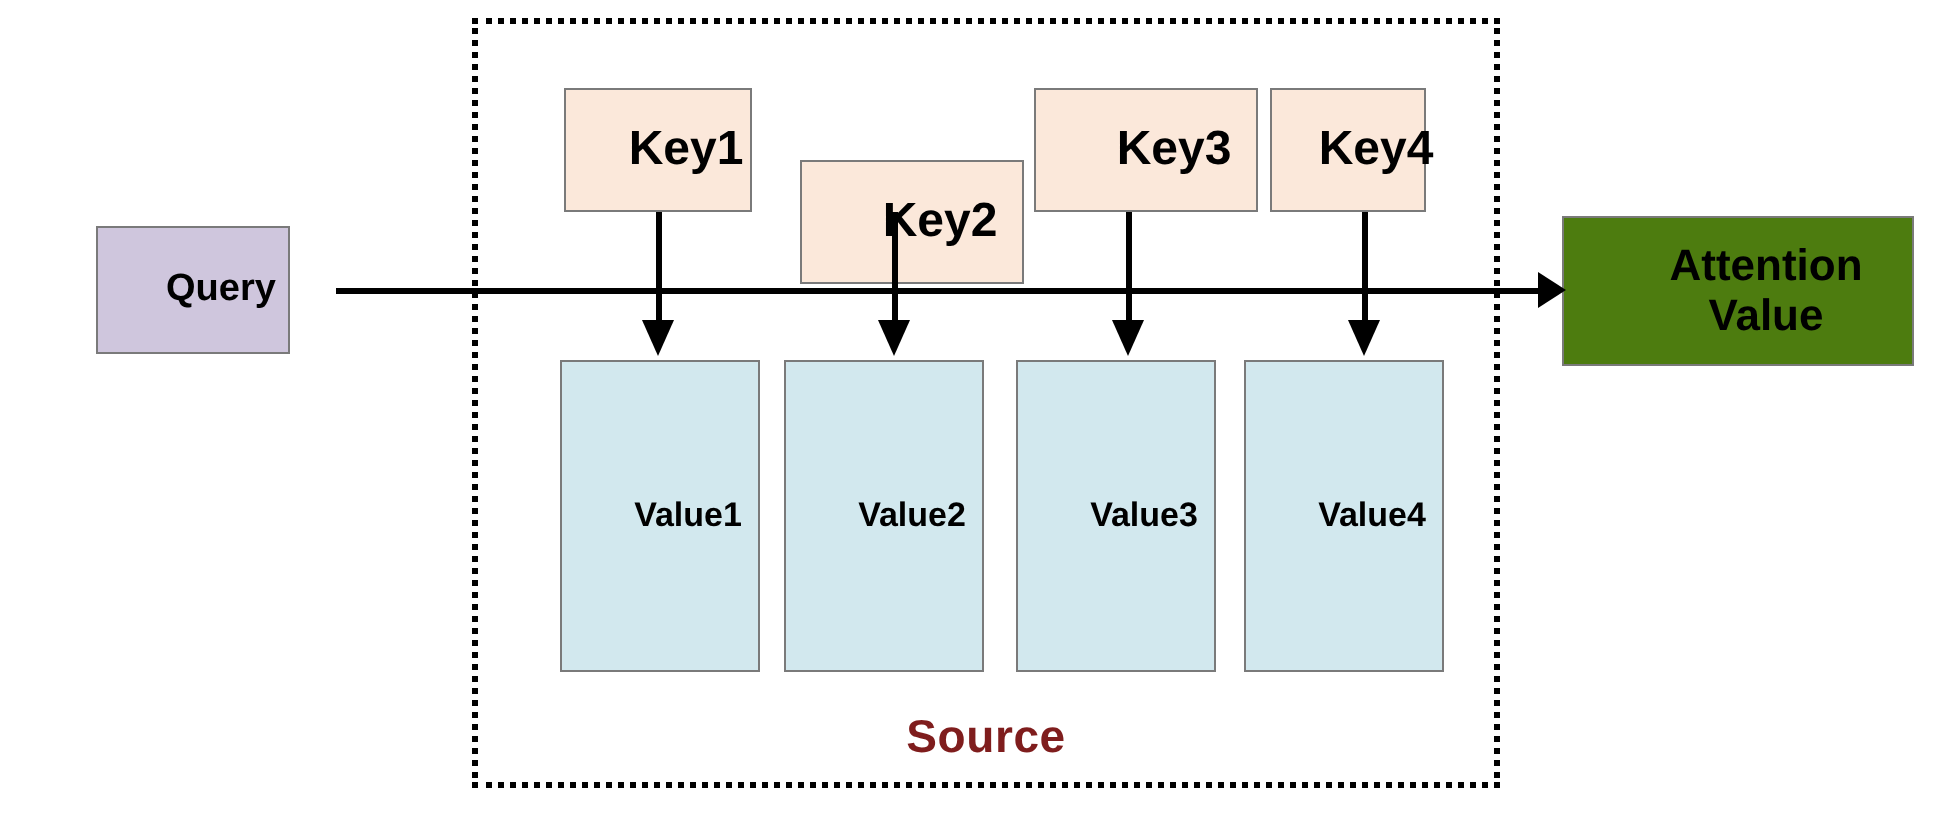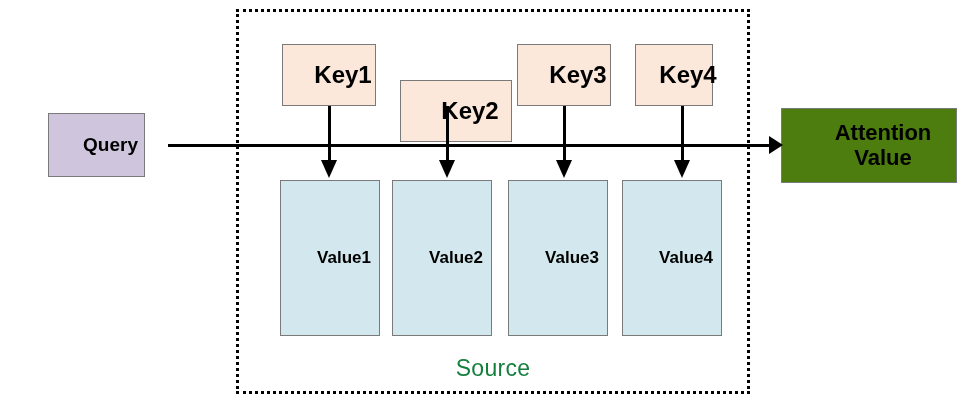--- a/index.html
+++ b/index.html
@@ -29,22 +29,22 @@
     box-sizing: border-box;
     background: transparent;
   }
   .source-label {
     position: absolute;
     left: 236px;
     top: 355px;
     width: 514px;
     text-align: center;
     font-size: 23px;
-    font-weight: normal;
-    color: #15803d;
+    font-weight: bold;
+    color: #7f1d1d;
     letter-spacing: 0.3px;
   }
 
   
   .node {
     position: absolute;
     box-sizing: border-box;
     border: 1.5px solid #7a7a7a;
     display: flex;
     align-items: center;
@@ -137,21 +137,21 @@
 
   <div class="source-container"></div>
   <div class="source-label">Source</div>
 
   <div class="node key-box" style="left:282px; width:94px;">
     <span>Key1</span>
   </div>
   <div class="node key-box" style="left:400px; width:112px;margin-top:36px;">
     <span>Key2</span>
   </div>
-  <div class="node key-box" style="left:517px; width:94px;">
+  <div class="node key-box" style="left:517px; width:112px;">
     <span>Key3</span>
   </div>
   <div class="node key-box" style="left:635px; width:78px;">
     <span>Key4</span>
   </div>
 
   <div class="node value-box" style="left:280px; width:100px;">
     <span>Value1</span>
   </div>
   <div class="node value-box" style="left:392px; width:100px;">

